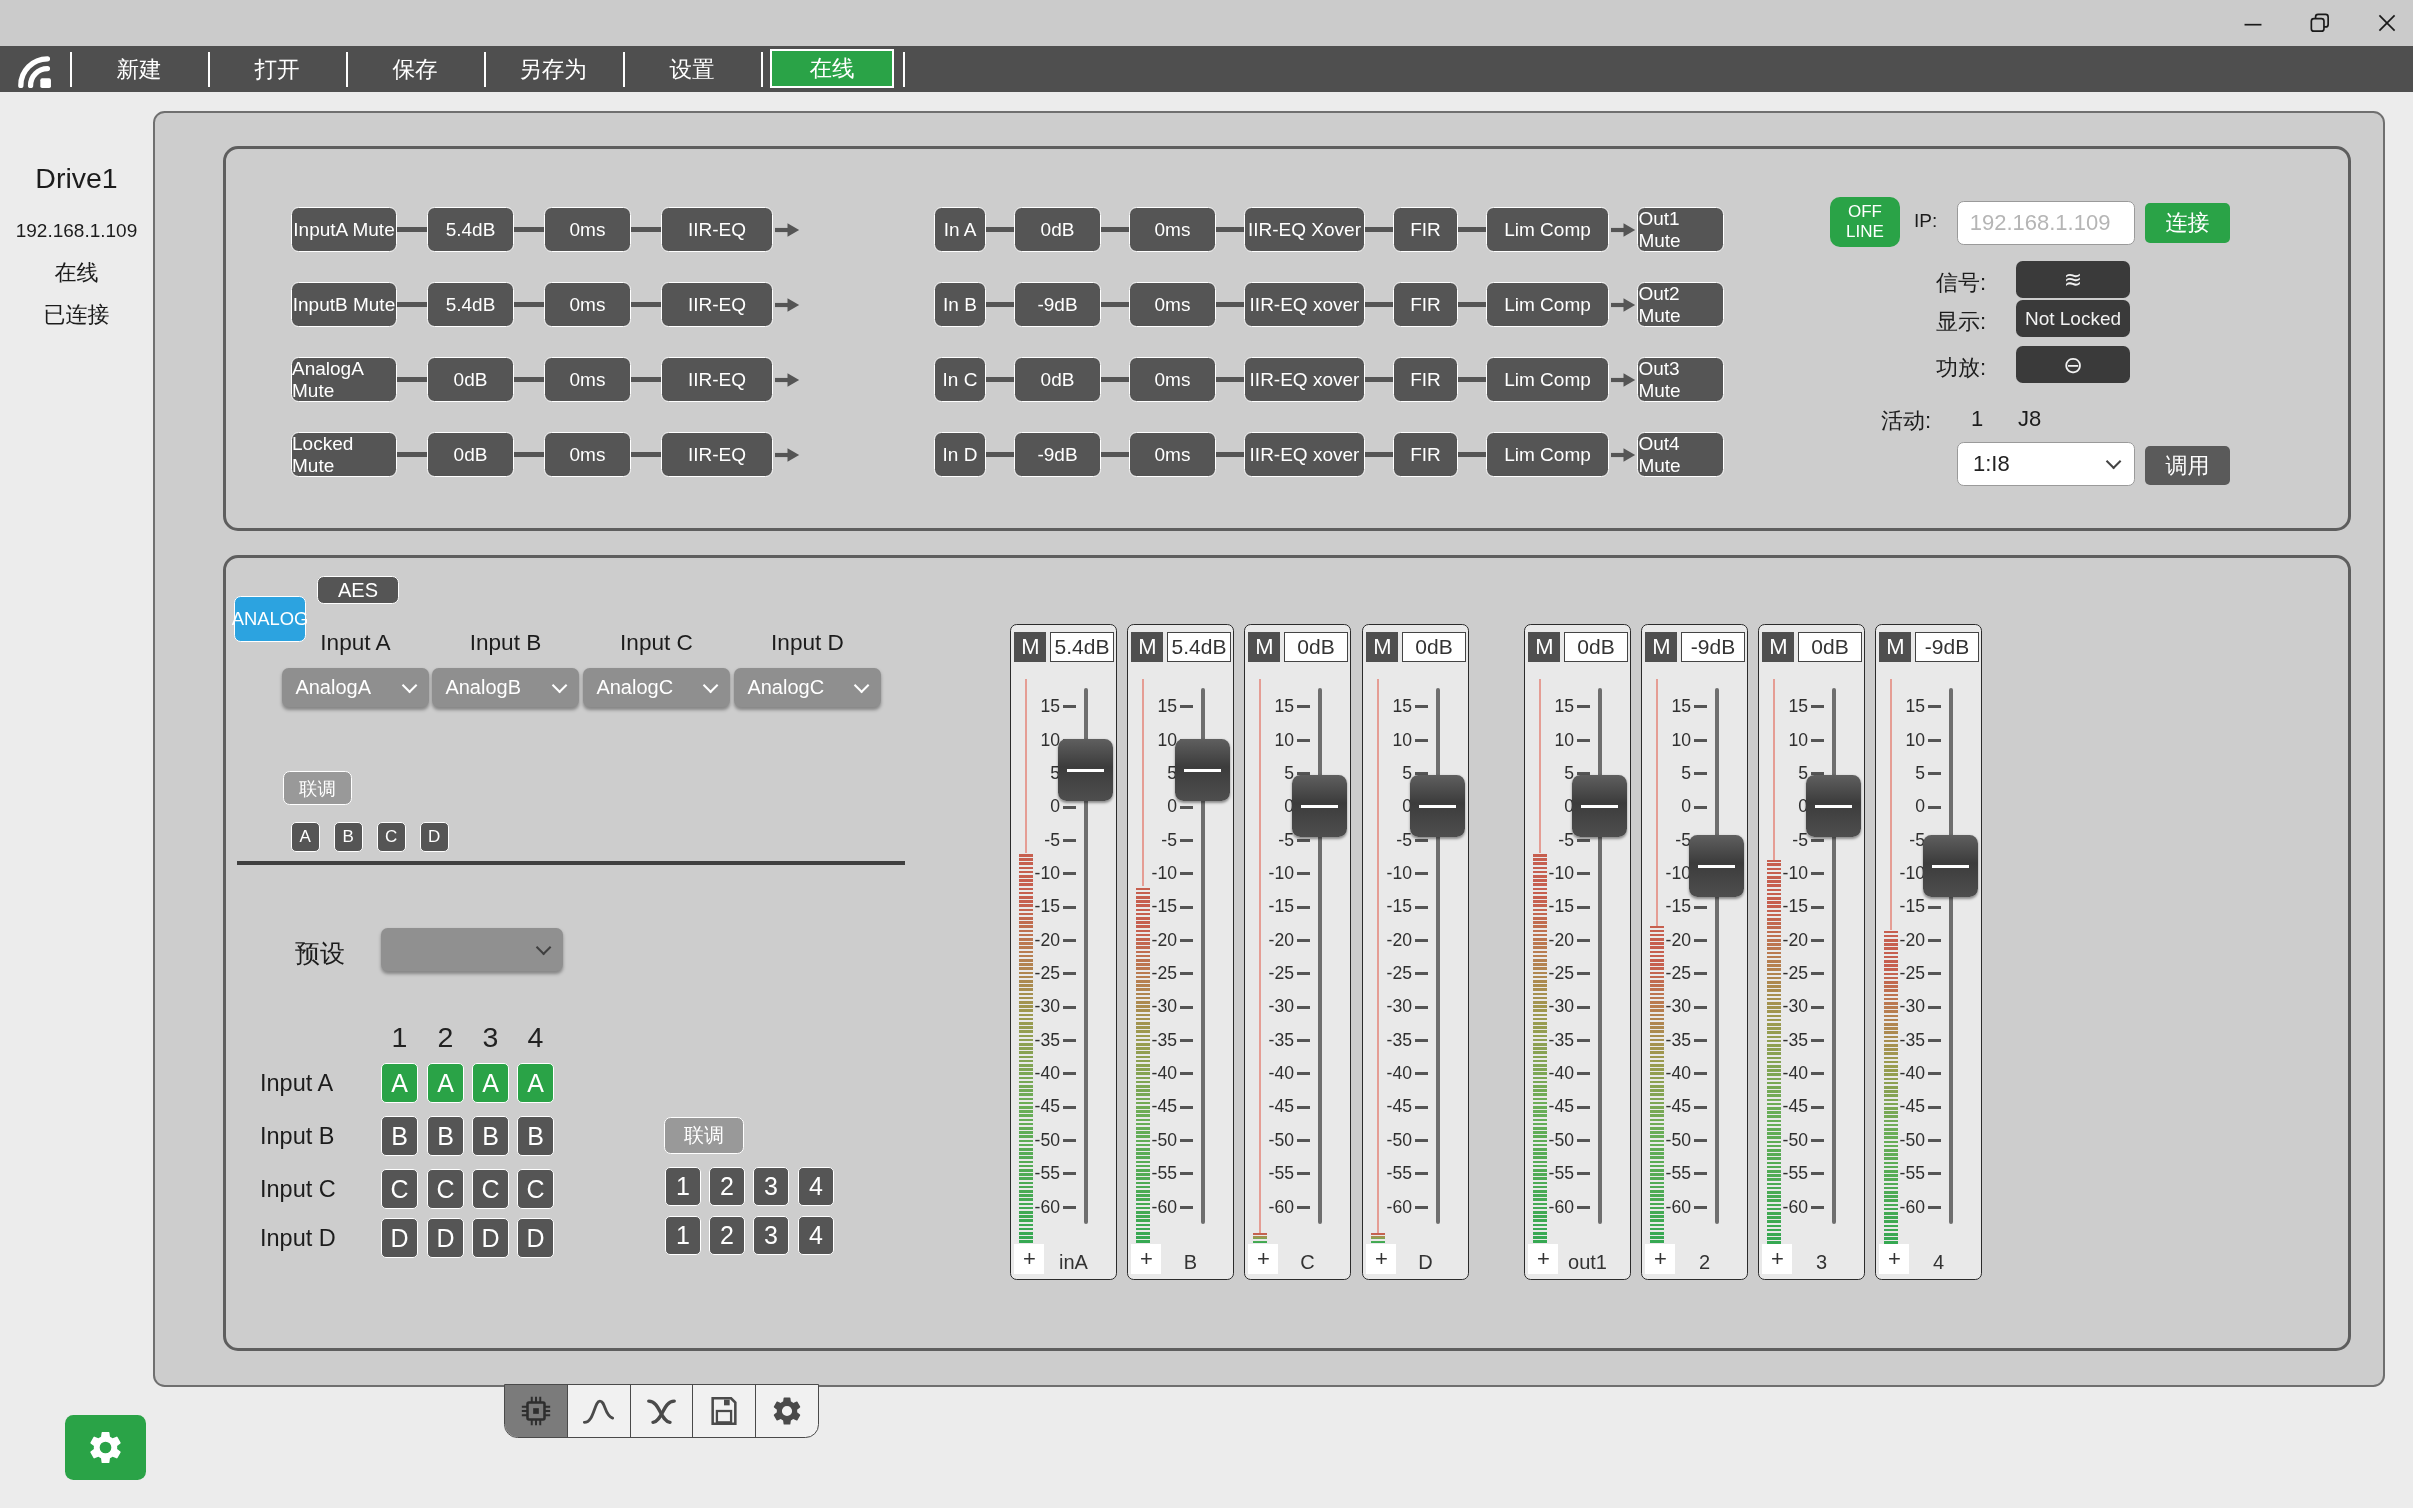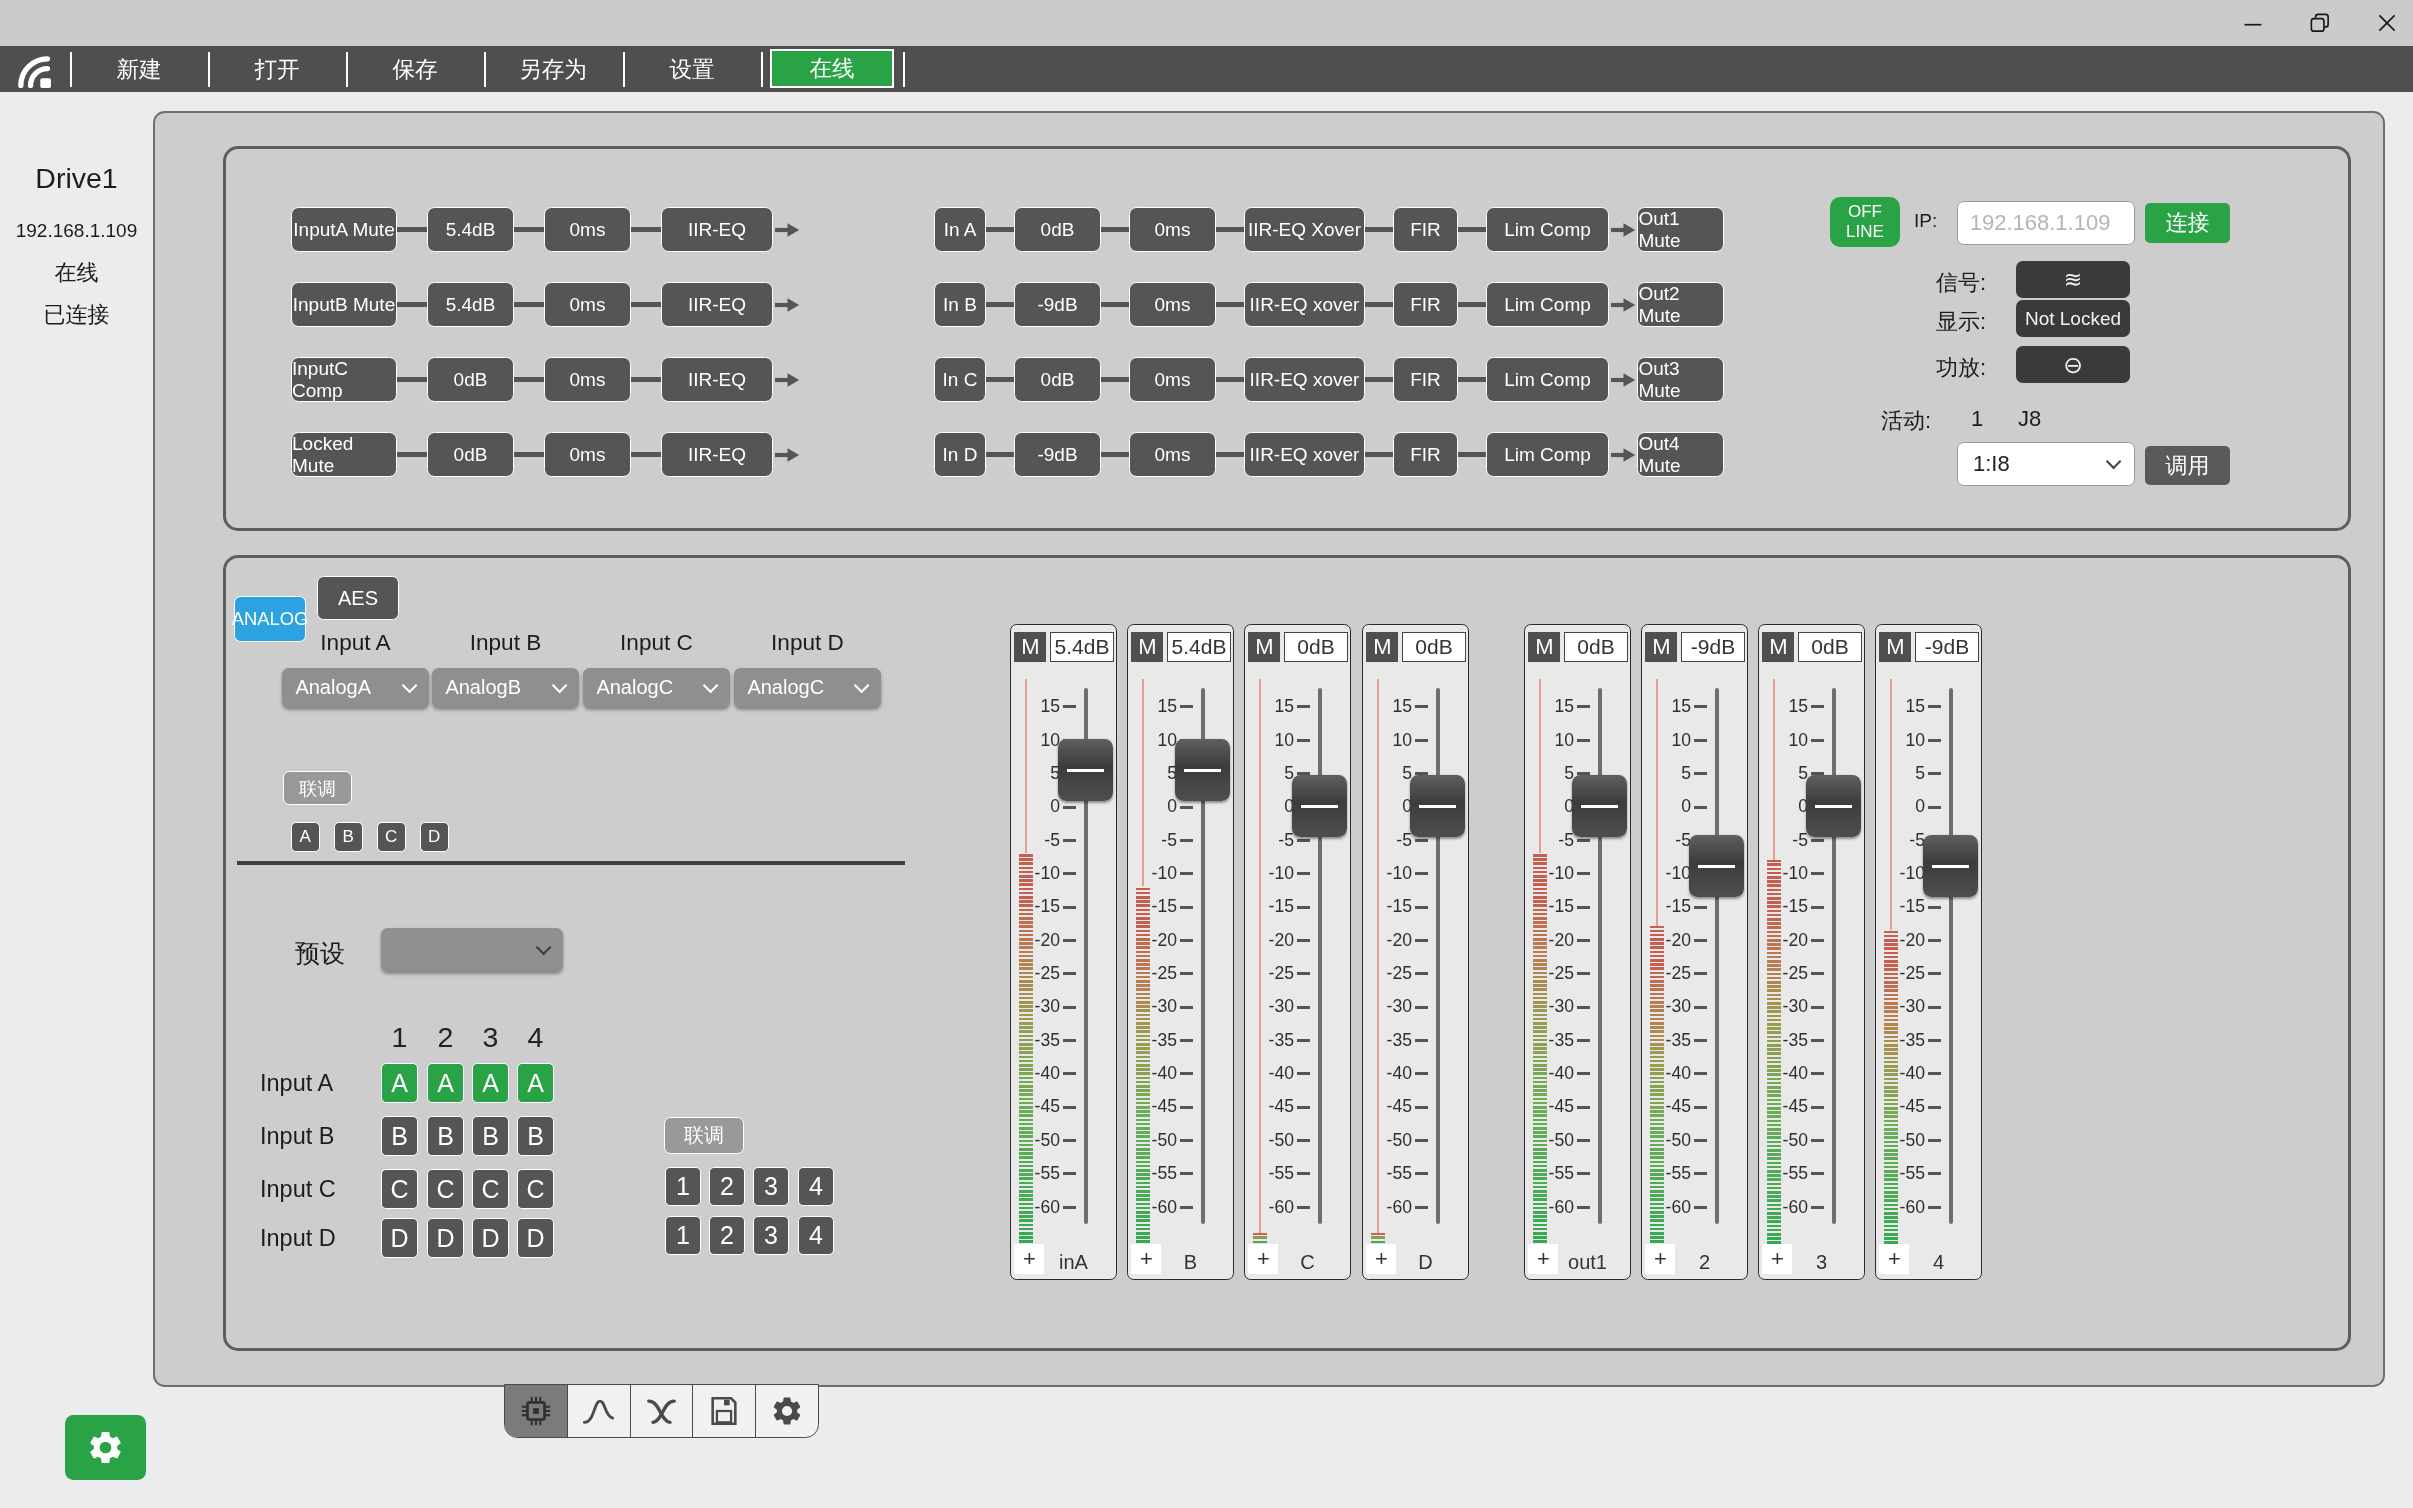--- a/index.html
+++ b/index.html
@@ -193,21 +193,21 @@
         </div>
         <div class="arrow-ico">
           <svg width="25" height="20" viewBox="0 0 30 24">
             <line x1="0" y1="12" x2="17" y2="12" stroke="#555" stroke-width="5"></line>
             <polygon points="15,4 29,12 15,20" fill="#555"></polygon>
           </svg>
         </div>
       </div>
       <div class="chain-row">
         <div class="block" style="width: 106px;">
-          <span>InputC Comp</span>
+          <span>AnalogA Mute</span>
         </div>
         <div class="conn"></div>
         <div class="block" style="width: 87px;">
           <span>0dB</span>
         </div>
         <div class="conn"></div>
         <div class="block" style="width: 87px;">
           <span>0ms</span>
         </div>
         <div class="conn"></div>
@@ -417,21 +417,21 @@
     <span>1:I8</span>
     <span class="chev"></span>
   </div>
   <div class="abs gray-btn" style="left:2145px;top:446px;width:85px;height:39px;font-size:22px;">
       <span>调用</span>
     </div>
 
   <div class="abs tab" style="left:234px;top:596px;width:72px;height:46px;background:#2ca3e0;font-size:18.4px;">
       <span>ANALOG</span>
     </div>
-  <div class="abs tab" style="left:317px;top:576px;width:82px;height:44px;background:#555;font-size:20px;">
+  <div class="abs tab" style="left:317px;top:576px;width:82px;height:28px;background:#555;font-size:20px;">
       <span>AES</span>
     </div>
 
   <div class="abs label-txt" style="left:282px;top:630px;width:147px;text-align:center;font-size:22.6px;">Input A</div>
   <div class="abs label-txt" style="left:432px;top:630px;width:147px;text-align:center;font-size:22.6px;">Input B</div>
   <div class="abs label-txt" style="left:583px;top:630px;width:147px;text-align:center;font-size:22.6px;">Input C</div>
   <div class="abs label-txt" style="left:734px;top:630px;width:147px;text-align:center;font-size:22.6px;">Input D</div>
 
   <div class="abs src-dd" style="left:282px;top:668px;width:147px;height:39px;">
       <span>AnalogA</span>

